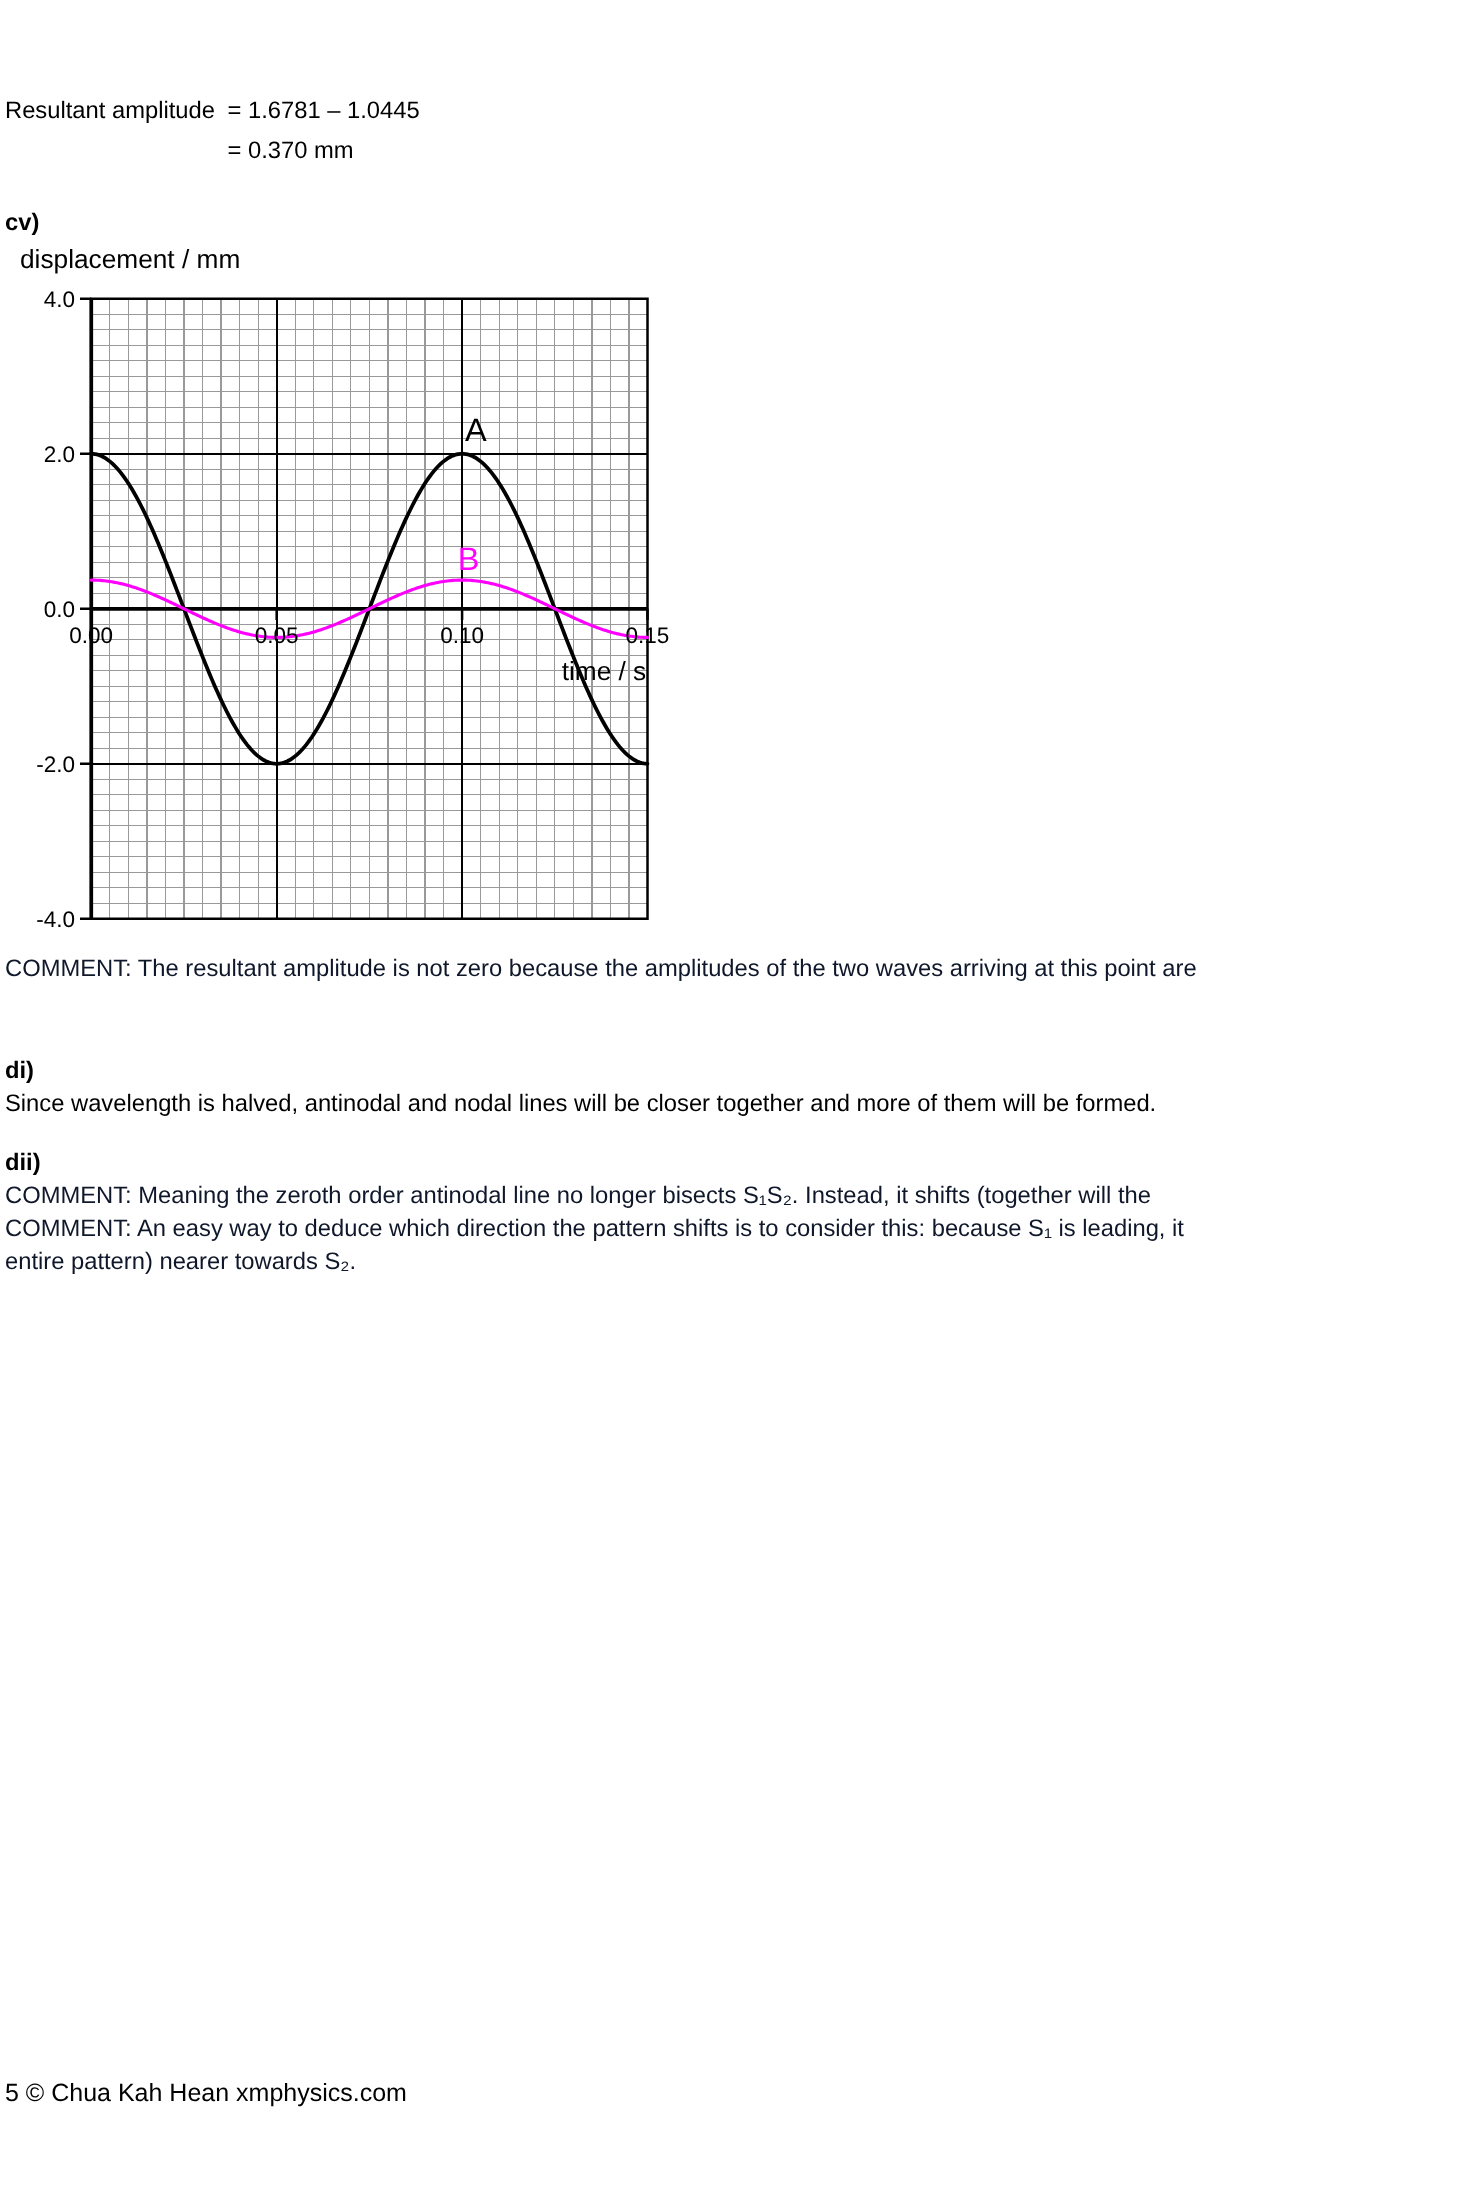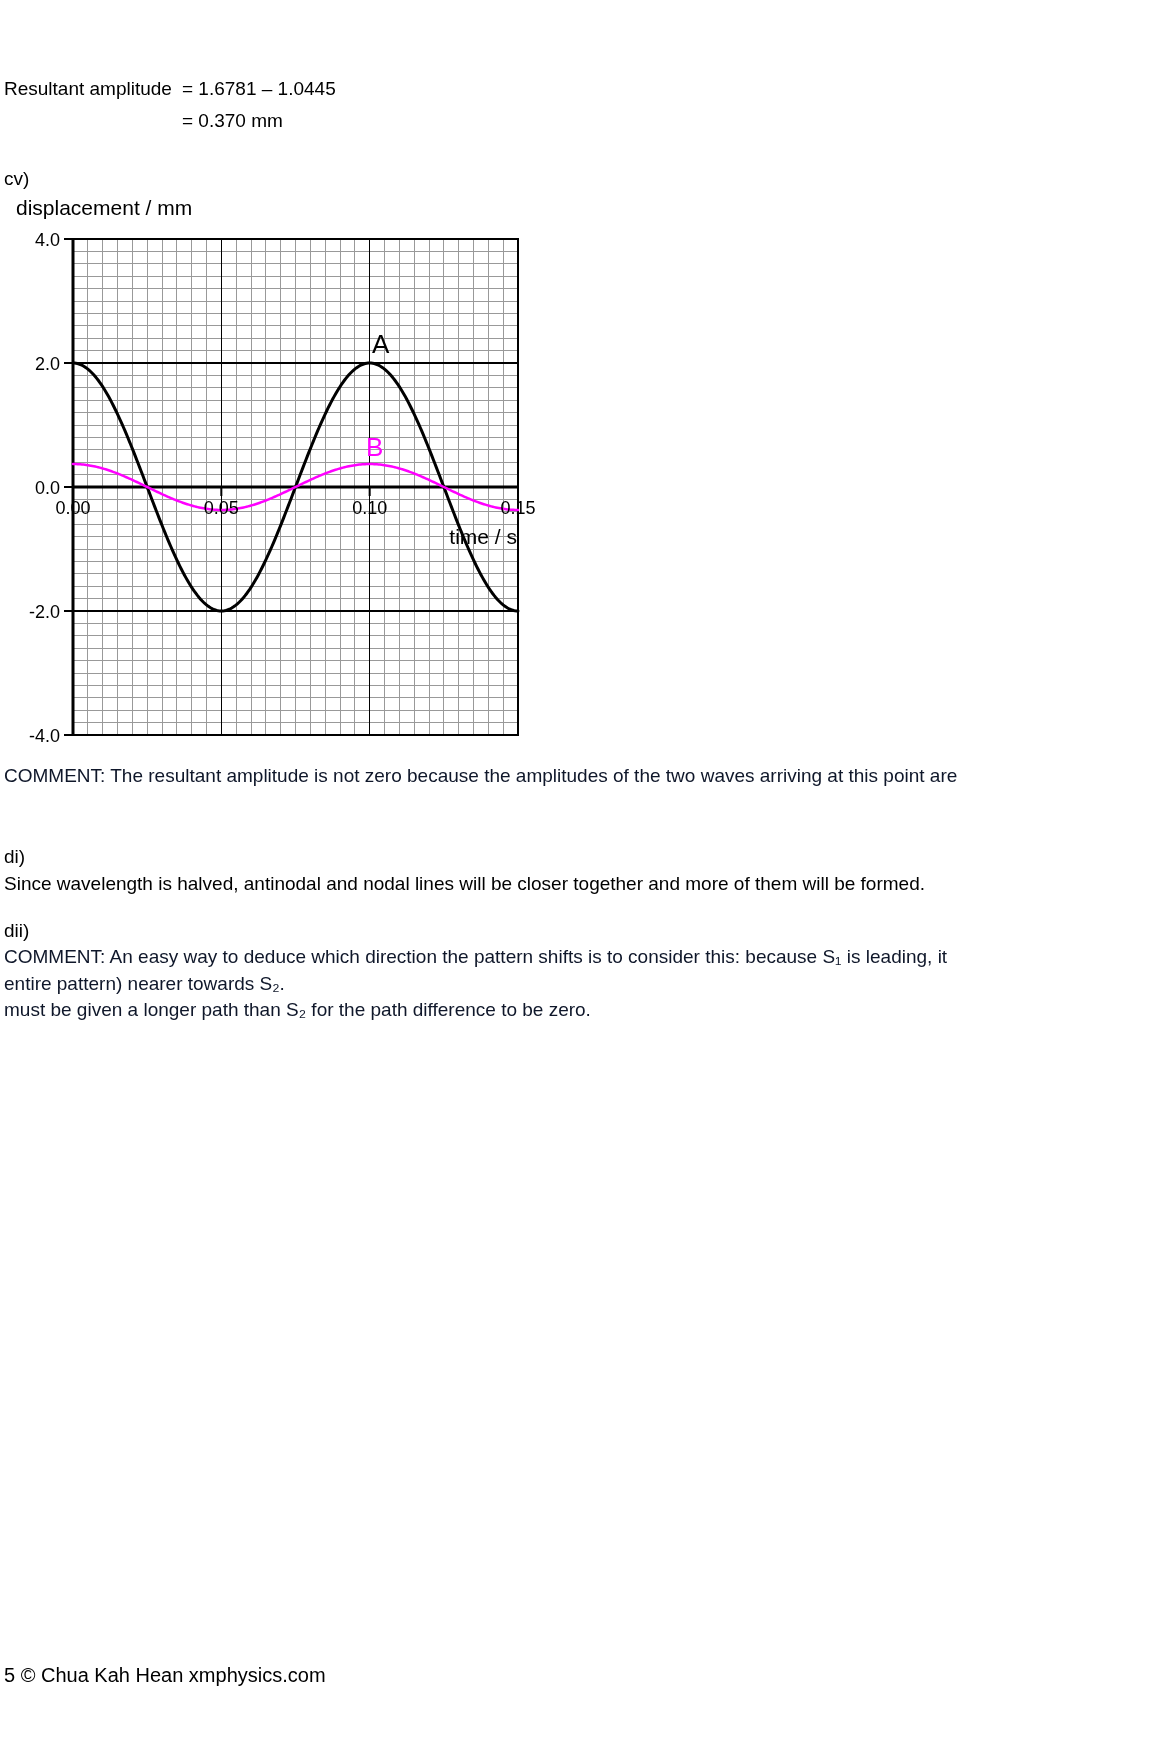--- a/index.html
+++ b/index.html
@@ -3,21 +3,21 @@
 <meta charset="utf-8">
 <style>
   html,body { margin:0; padding:0; }
   body {
     width:1166px; height:1754px; background:#ffffff; position:relative;
     font-family:"Liberation Sans","DejaVu Sans",sans-serif; color:#000;
     overflow:hidden;
   }
   .abs { position:absolute; }
   .body-text { font-size:19px; line-height:26.5px; white-space:nowrap; }
-  .bold { font-weight:normal; }
+  .bold { font-weight:bold; }
   .blue { color:#0f172a; }
   .eq-lhs { display:inline-block; width:178px; }
   #chart-title { font-size:21px; line-height:24px; white-space:nowrap; }
   svg { font-family:"Liberation Sans","DejaVu Sans",sans-serif; }
 </style>
 </head>
 <body>
 
 <div class="abs body-text" style="left:4px; top:76px;">
   <span class="eq-lhs">Resultant amplitude</span><span>= 1.6781 – 1.0445</span>
@@ -52,18 +52,18 @@
 
 <div class="abs body-text blue" style="left:4px; top:763px;">
   <div>COMMENT: The resultant amplitude is not zero because the amplitudes of the two waves arriving at this point are</div>
 </div>
 
 <div class="abs body-text bold" style="left:4px; top:844px;">di)</div>
 <div class="abs body-text" style="left:4px; top:871px;">Since wavelength is halved, antinodal and nodal lines will be closer together and more of them will be formed.</div>
 
 <div class="abs body-text bold" style="left:4px; top:918px;">dii)</div>
 <div class="abs body-text" style="left:4px; top:944px;">
+  <div class="blue">COMMENT: Meaning the zeroth order antinodal line no longer bisects S₁S₂. Instead, it shifts (together will the</div>
   <div class="blue">COMMENT: An easy way to deduce which direction the pattern shifts is to consider this: because S₁ is leading, it</div>
   <div class="blue">entire pattern) nearer towards S₂.</div>
-  <div class="blue">must be given a longer path than S₂ for the path difference to be zero.</div>
 </div>
 
 <div class="abs" style="left:4px; top:1662px; font-size:20px; line-height:26.5px; white-space:nowrap;">5 © Chua Kah Hean xmphysics.com</div>
 
 </body></html>

